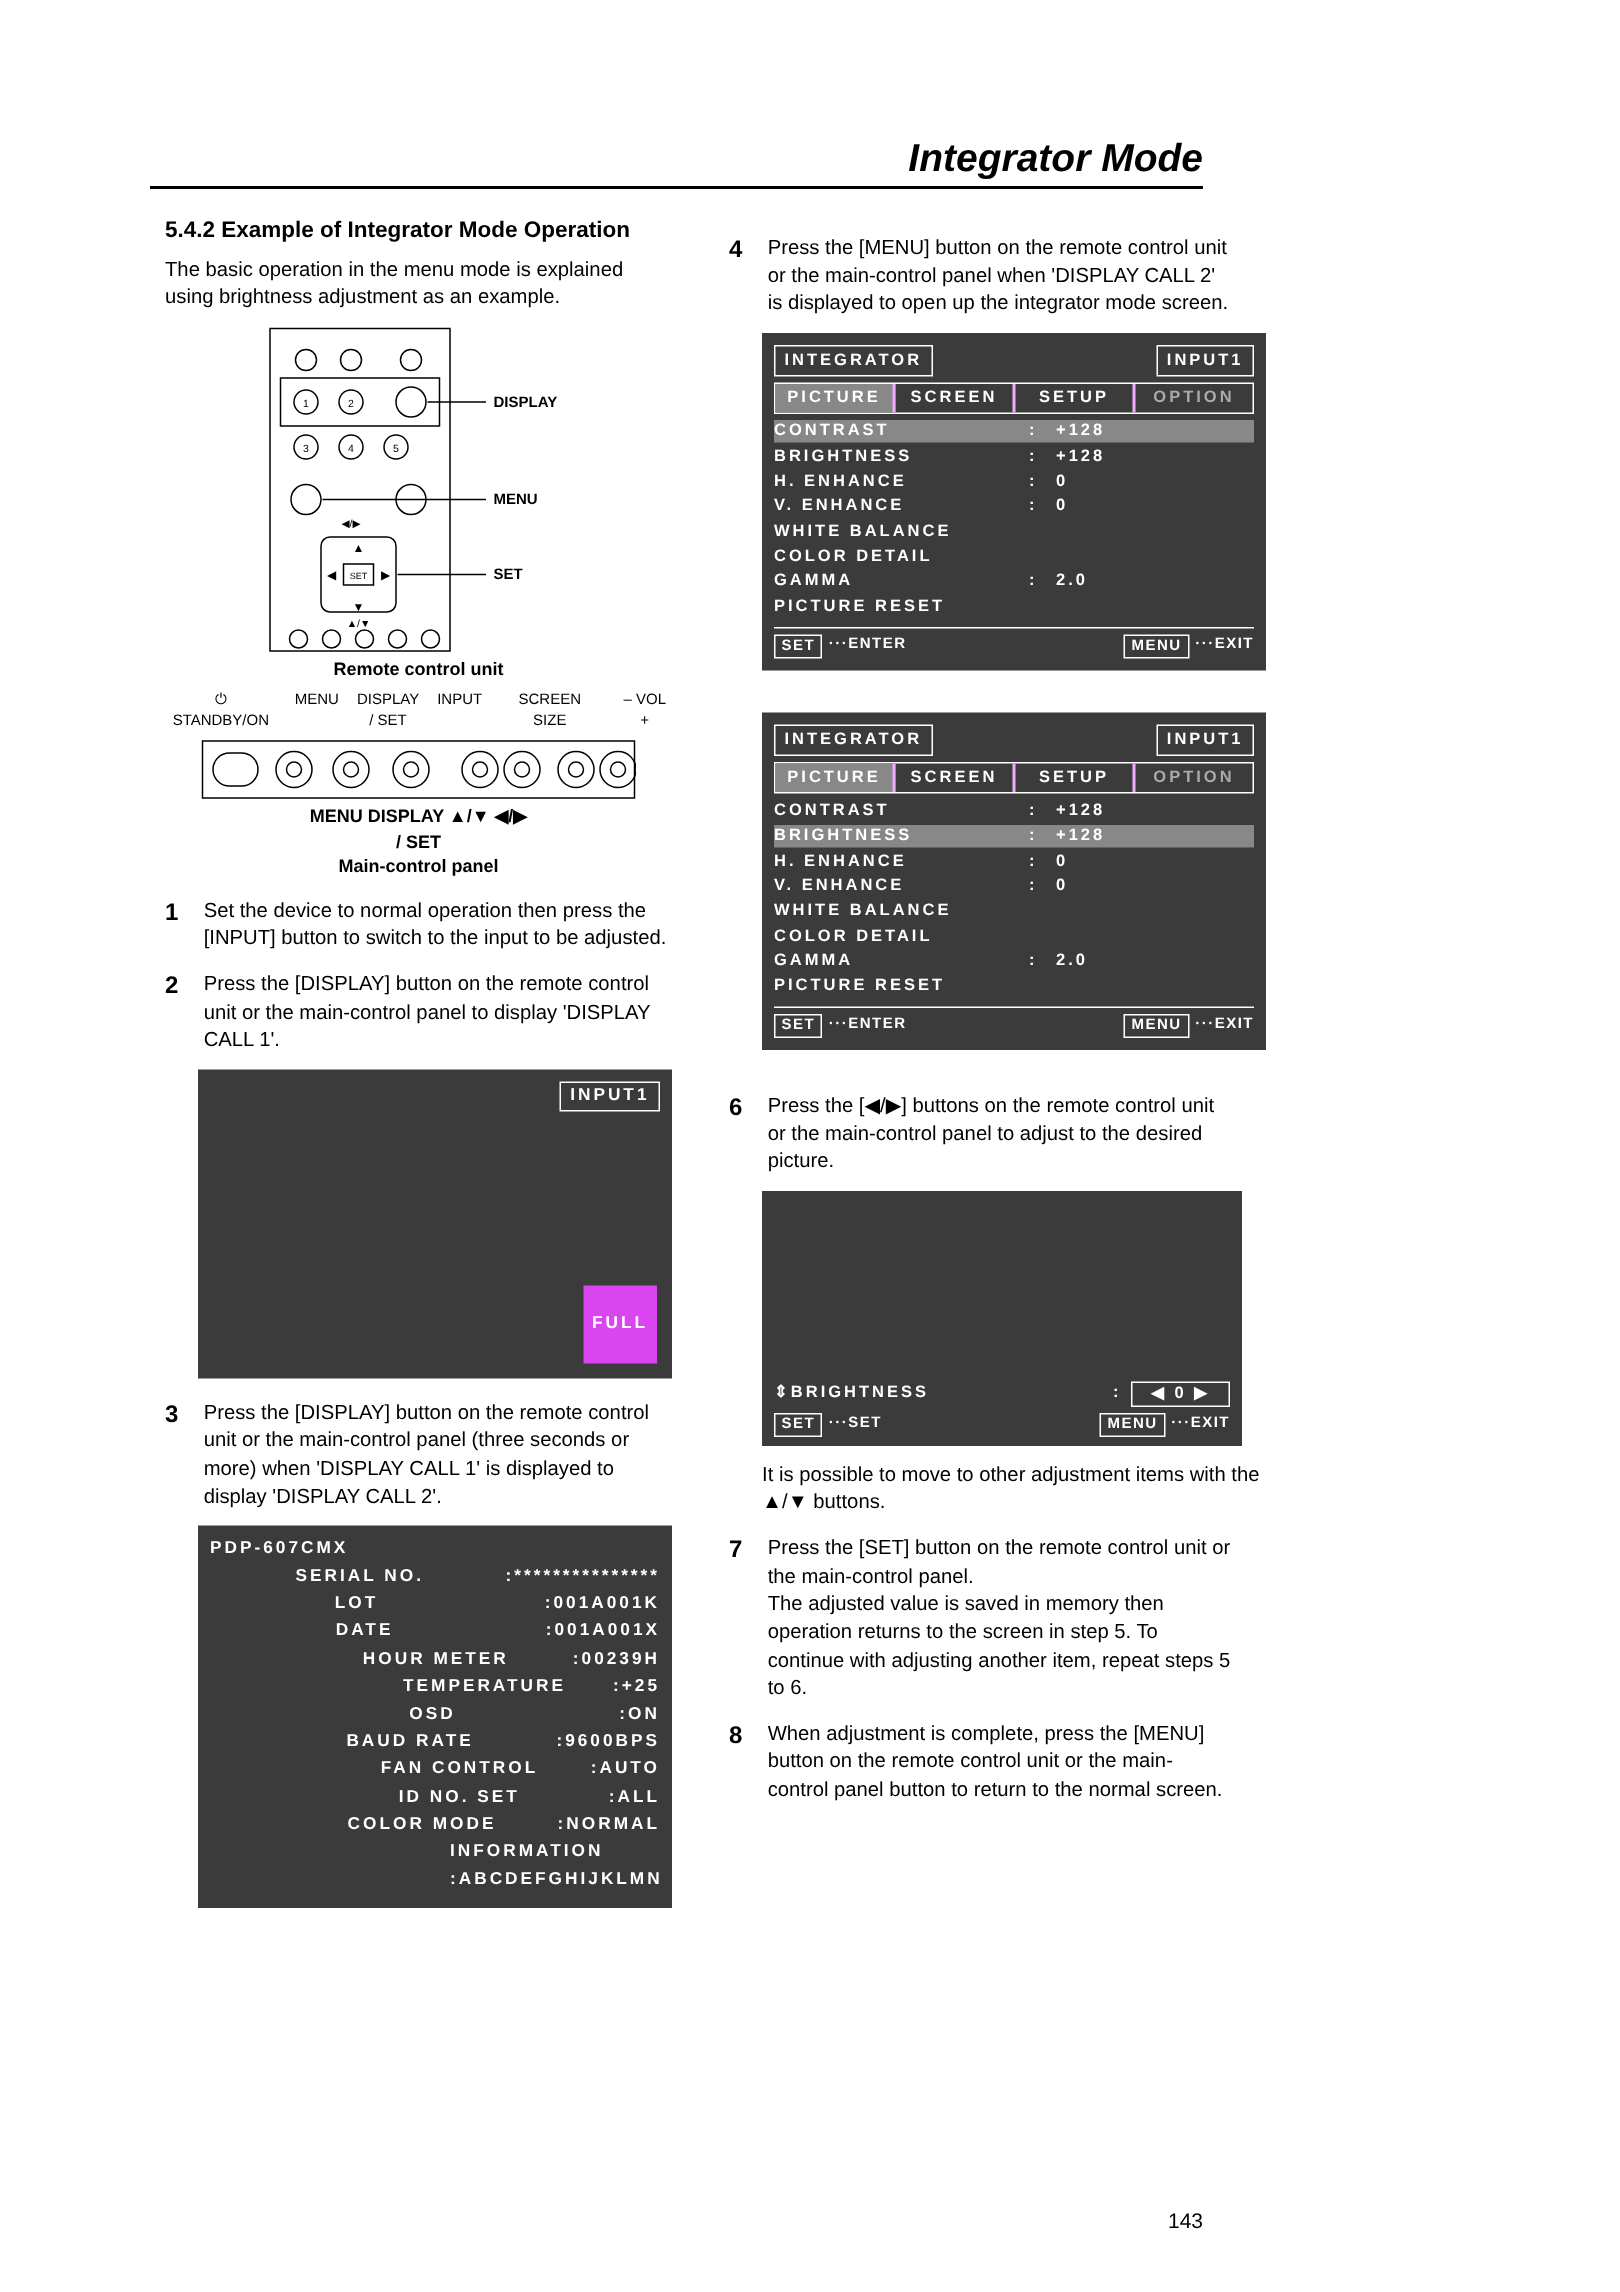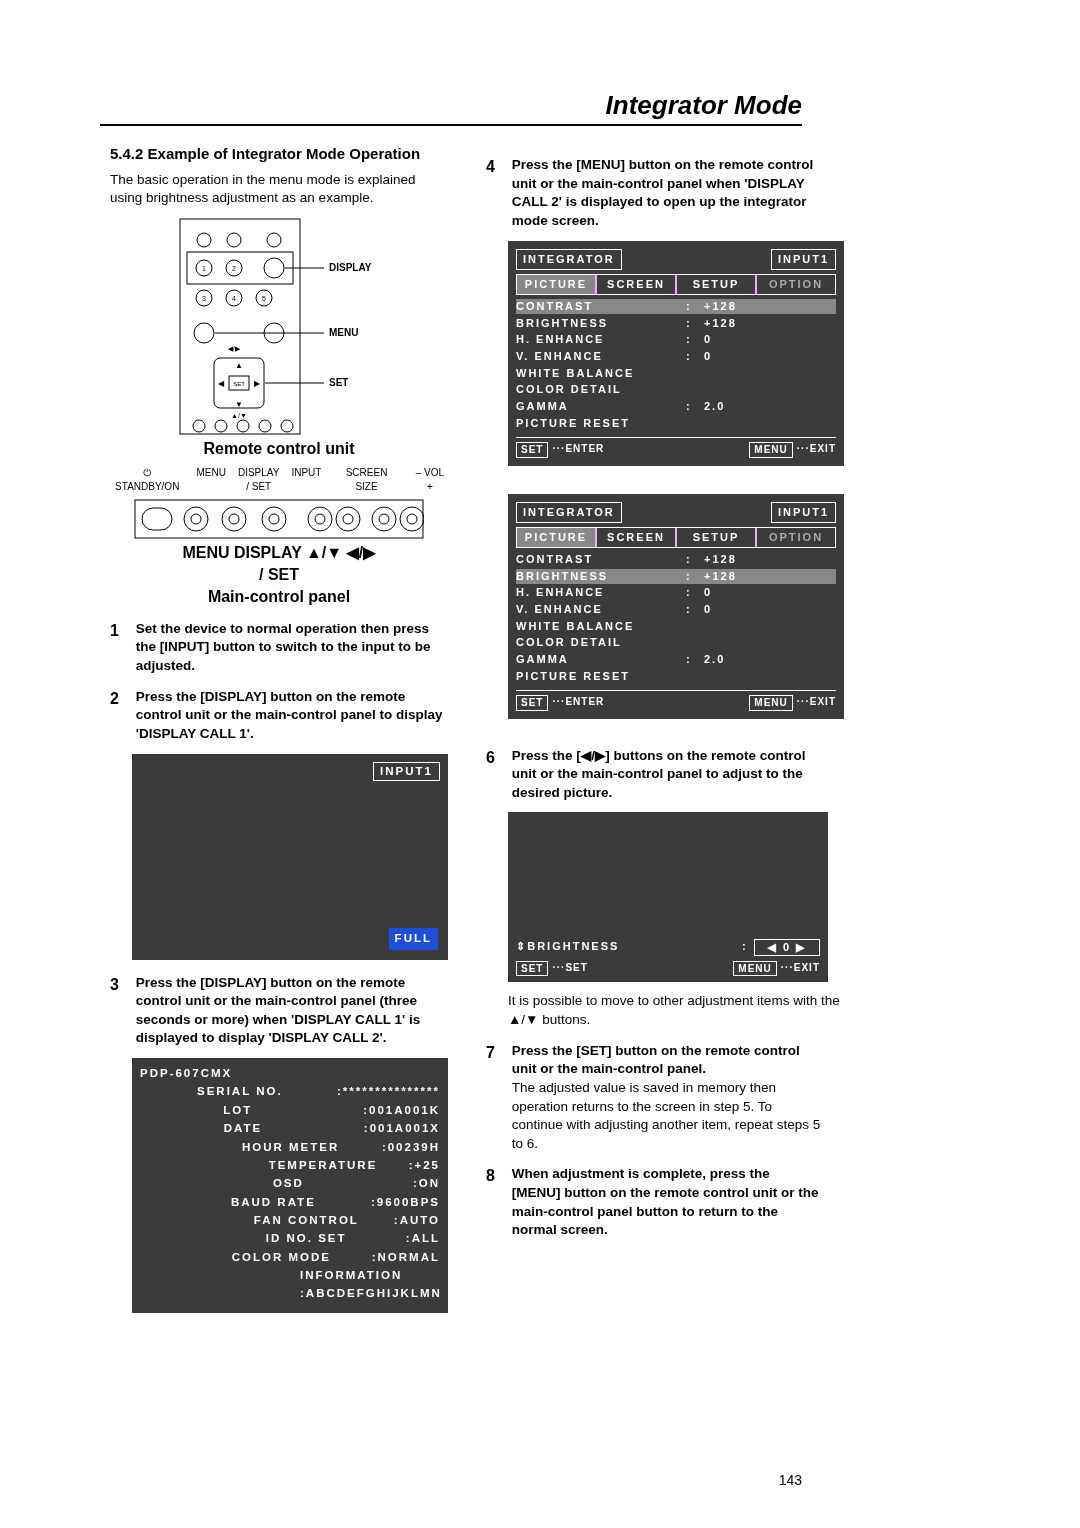--- a/index.html
+++ b/index.html
@@ -4,25 +4,25 @@
 <style>
   body { margin:0; font-family: Arial, Helvetica, sans-serif; background:#fff; color:#000; }
   .page { width:902px; height:1528px; position:relative; box-sizing:border-box; padding:80px 90px 40px 110px; }
   .chapter { position:absolute; top:90px; right:100px; font-size:26px; font-weight:bold; font-style:italic; }
   .rule { position:absolute; top:124px; left:100px; right:100px; height:2px; background:#000; }
   .cols { display:flex; gap:38px; margin-top:64px; }
   .col { flex:1; font-size:13.5px; line-height:1.38; }
   .subhead { font-weight:bold; font-size:15px; }
   .stepnum { font-weight:bold; font-size:16px; display:inline-block; width:22px; vertical-align:top; }
   .steptxt { display:inline-block; width:310px; }
-  .steptxt b { font-weight:bold; }
+  .steptxt b { font-weight:normal; }
   .step { margin:12px 0 10px 0; }
   .panel { background:#3b3b3b; color:#fff; font-family:Arial,sans-serif; font-size:11.5px; letter-spacing:2px; font-weight:bold; padding:8px; margin:8px 0 14px 22px; width:300px; }
   .panelC .input1tag { float:right; border:1px solid #fff; padding:1px 6px; letter-spacing:2px; }
-  .panelC .fulltag { clear:both; float:right; margin-top:12px; background:#1d4ed8; padding:3px 6px; }
+  .panelC .fulltag { clear:both; float:right; margin-top:12px; background:#d946ef; padding:18px 6px; }
   .panelC .block { margin:34px 0 18px 6px; }
   .panelD { padding:8px 8px; }
   .panelD .row { display:flex; justify-content:flex-end; margin:2.5px 0; }
   .panelD .k { width:140px; }
   .panelD .v { }
   .osd { background:#3b3b3b; color:#fff; padding:8px; width:320px; font-family:Arial,sans-serif; font-size:11px; font-weight:bold; letter-spacing:2px; margin:8px 0 28px 22px; }
   .osd .titlebar { display:flex; margin-bottom:4px; }
   .osd .titlebar .t1 { border:1px solid #fff; padding:2px 6px; }
   .osd .titlebar .flex { flex:1; }
   .osd .titlebar .t2 { border:1px solid #fff; padding:2px 6px; }
@@ -41,21 +41,21 @@
   .osdAdj .bar { position:absolute; left:8px; right:8px; bottom:26px; }
   .osdAdj .label { display:flex; }
   .osdAdj .label .k { flex:1; }
   .osdAdj .label .sep { width:12px; }
   .osdAdj .label .val { width:64px; border:1px solid #fff; text-align:center; }
   .osdAdj .footer { position:absolute; left:8px; right:8px; bottom:6px; display:flex; font-size:10px; letter-spacing:1px; }
   .osdAdj .footer .l { border:1px solid #fff; padding:0 4px; margin-right:4px; }
   .pagen { position:absolute; bottom:40px; right:100px; font-size:14px; }
   .remotefig { text-align:center; margin:10px 0 6px 0; }
   .remotefig svg, .mainfig svg { display:block; margin:0 auto; }
-  .figlabel { font-weight:bold; font-size:16px; }
+  .figlabel { font-weight:bold; font-size:12px; }
   .mainfig { text-align:center; margin:4px 0 10px 0; }
   .mainlabels { display:flex; justify-content:center; gap:12px; font-size:10px; margin-top:2px; }
 </style>
 </head>
 <body>
 
 <div class="page">
   <div class="chapter">Integrator Mode</div>
   <div class="rule"></div>
 

